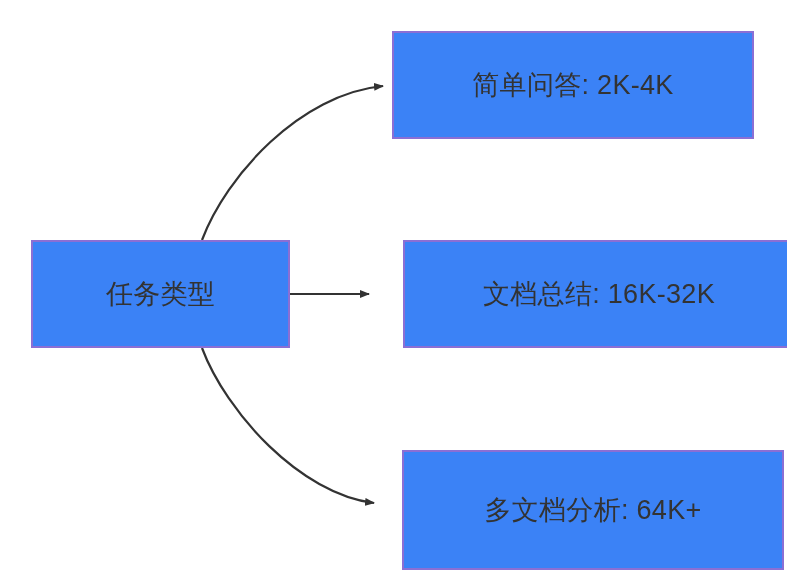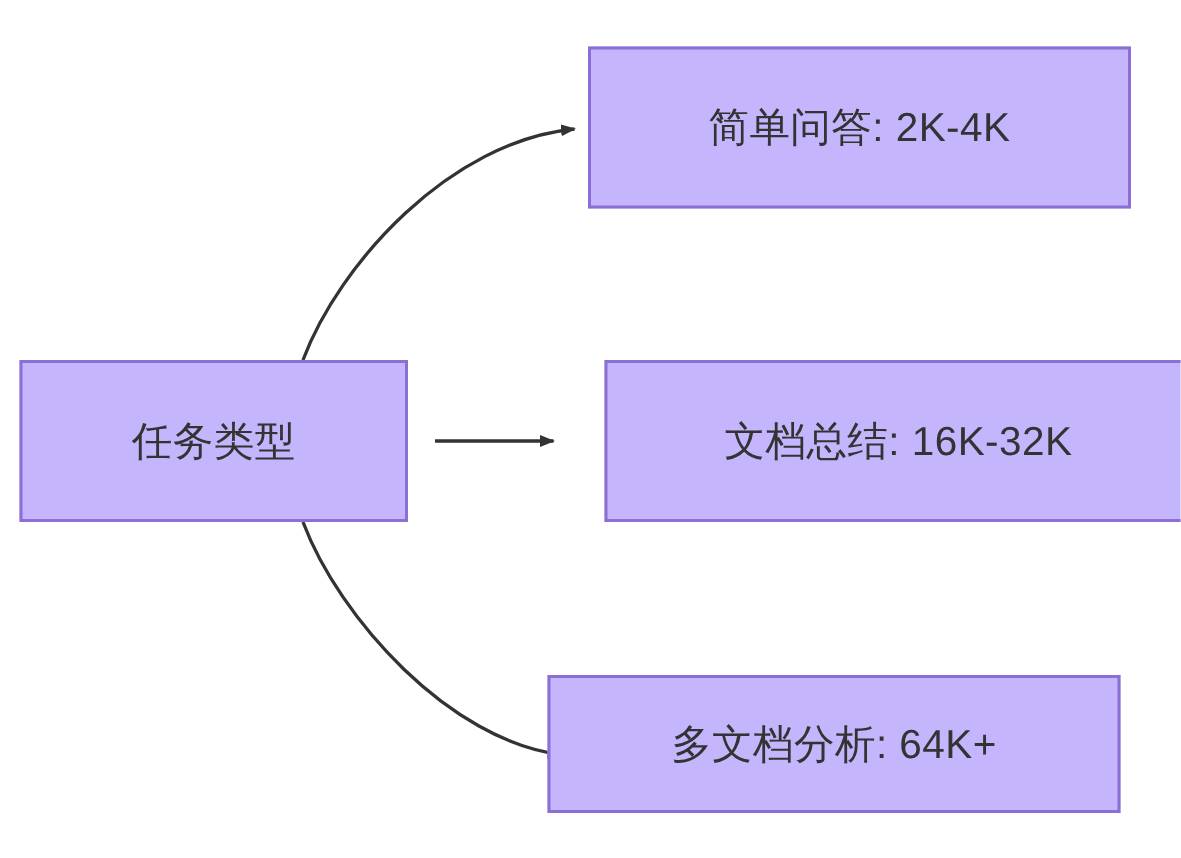--- a/index.html
+++ b/index.html
@@ -23,46 +23,46 @@
     position: absolute;
     left: 0;
     top: 0;
     width: 787px;
     height: 572px;
     pointer-events: none;
   }
   .node {
     position: absolute;
     box-sizing: border-box;
-    background: #c4b5fd;
+    background: #3b82f6;
     border: 2px solid #8B6FD4;
     display: flex;
     align-items: center;
     justify-content: center;
     color: #333333;
     font-size: 27px;
     line-height: 1.2;
     letter-spacing: 0.3px;
     white-space: nowrap;
   }
   .node-label {
     display: block;
   }
   
   #node-source {
-    left: 13px;  top: 240px;  width: 259px;  height: 108px;
+    left: 31px;  top: 240px;  width: 259px;  height: 108px;
   }
   #node-simple-qa {
     left: 392px; top: 31px;   width: 362px;  height: 108px;
   }
   #node-doc-summary {
     left: 378px; top: 240px;  width: 392px;  height: 108px; margin-left: 25px;
   }
   #node-multi-doc {
-    left: 365px; top: 450px;  width: 382px;  height: 92px;
+    left: 402px; top: 450px;  width: 382px;  height: 120px;
   }
 </style>
 </head>
 <body>
 
 <div id="diagram-canvas">
 
   <svg id="edge-layer" viewBox="0 0 787 572" width="787" height="572" xmlns="http://www.w3.org/2000/svg">
     <defs>
       <marker id="arrowhead" markerWidth="10" markerHeight="8" refX="9" refY="4" orient="auto" markerUnits="userSpaceOnUse">

